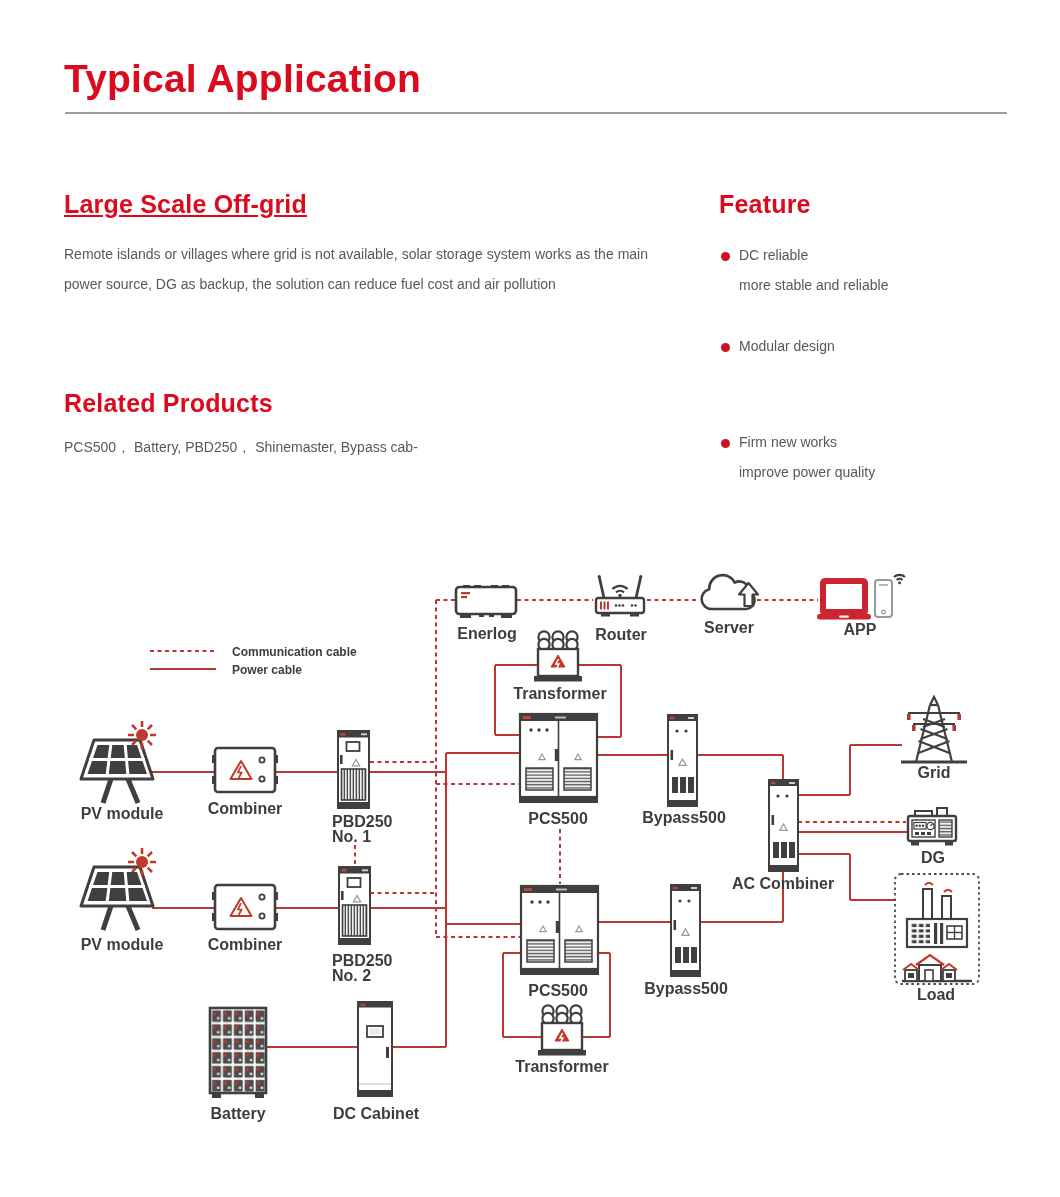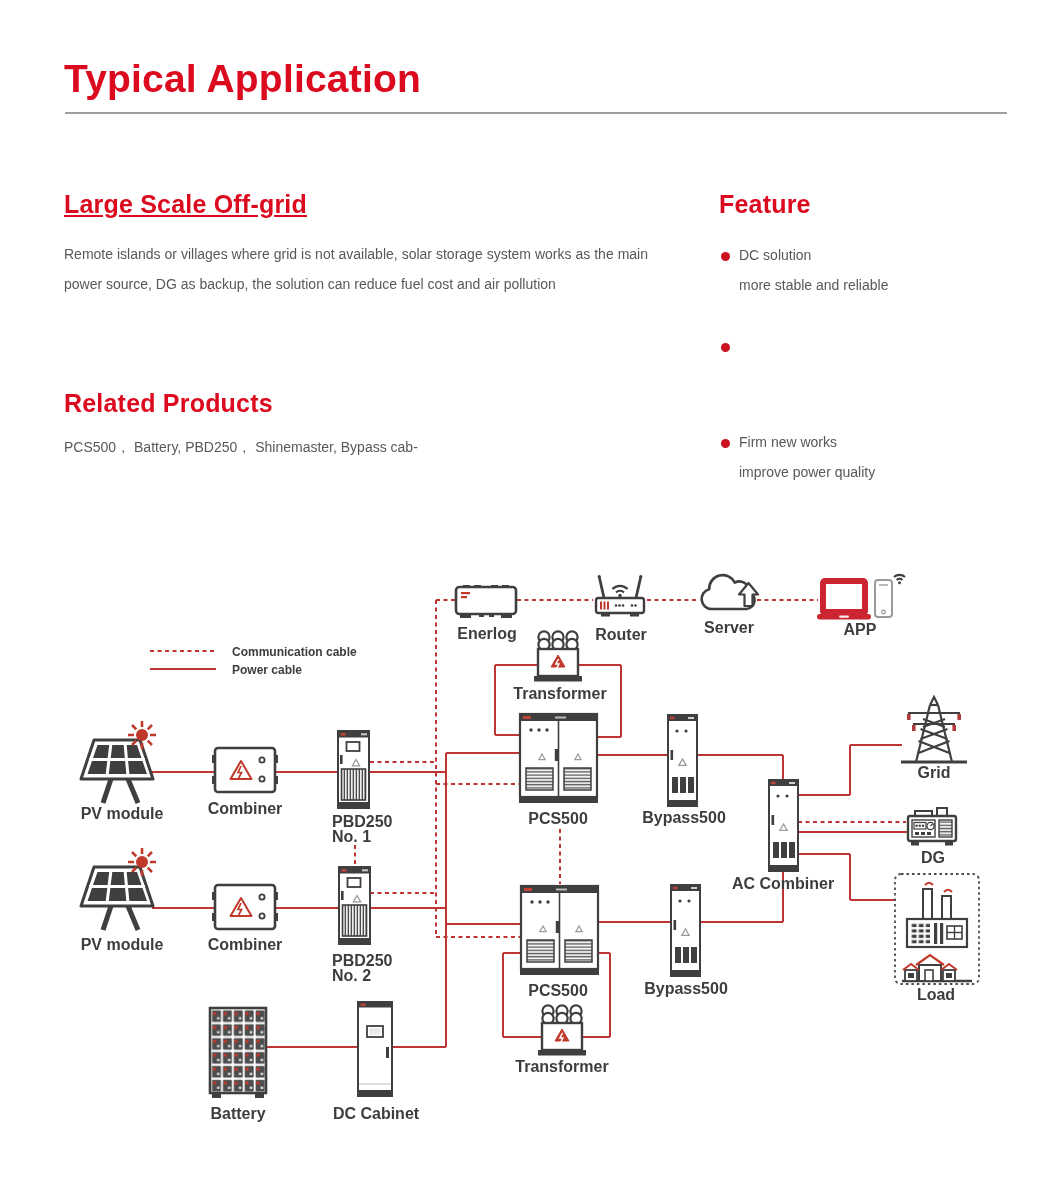--- a/index.html
+++ b/index.html
@@ -45,27 +45,28 @@
 <div class="abs h2 h2-related">Related Products</div>
 <div class="abs body-text products">
   <div>PCS500， Battery, PBD250， Shinemaster, Bypass cab-</div>
 </div>
 
 <div class="abs h2 h2-feature">Feature</div>
 
 <div class="abs body-text bullet bullet-1">
   <span class="dot"></span>
   <div class="lines">
-    <div>DC solution</div>
+    <div>DC reliable</div>
     <div>more stable and reliable</div>
   </div>
 </div>
 <div class="abs body-text bullet bullet-2">
   <span class="dot"></span>
   <div class="lines">
+    <div>Modular design</div>
   </div>
 </div>
 <div class="abs body-text bullet bullet-3">
   <span class="dot"></span>
   <div class="lines">
     <div>Firm new works</div>
     <div>improve power quality</div>
   </div>
 </div>
 

